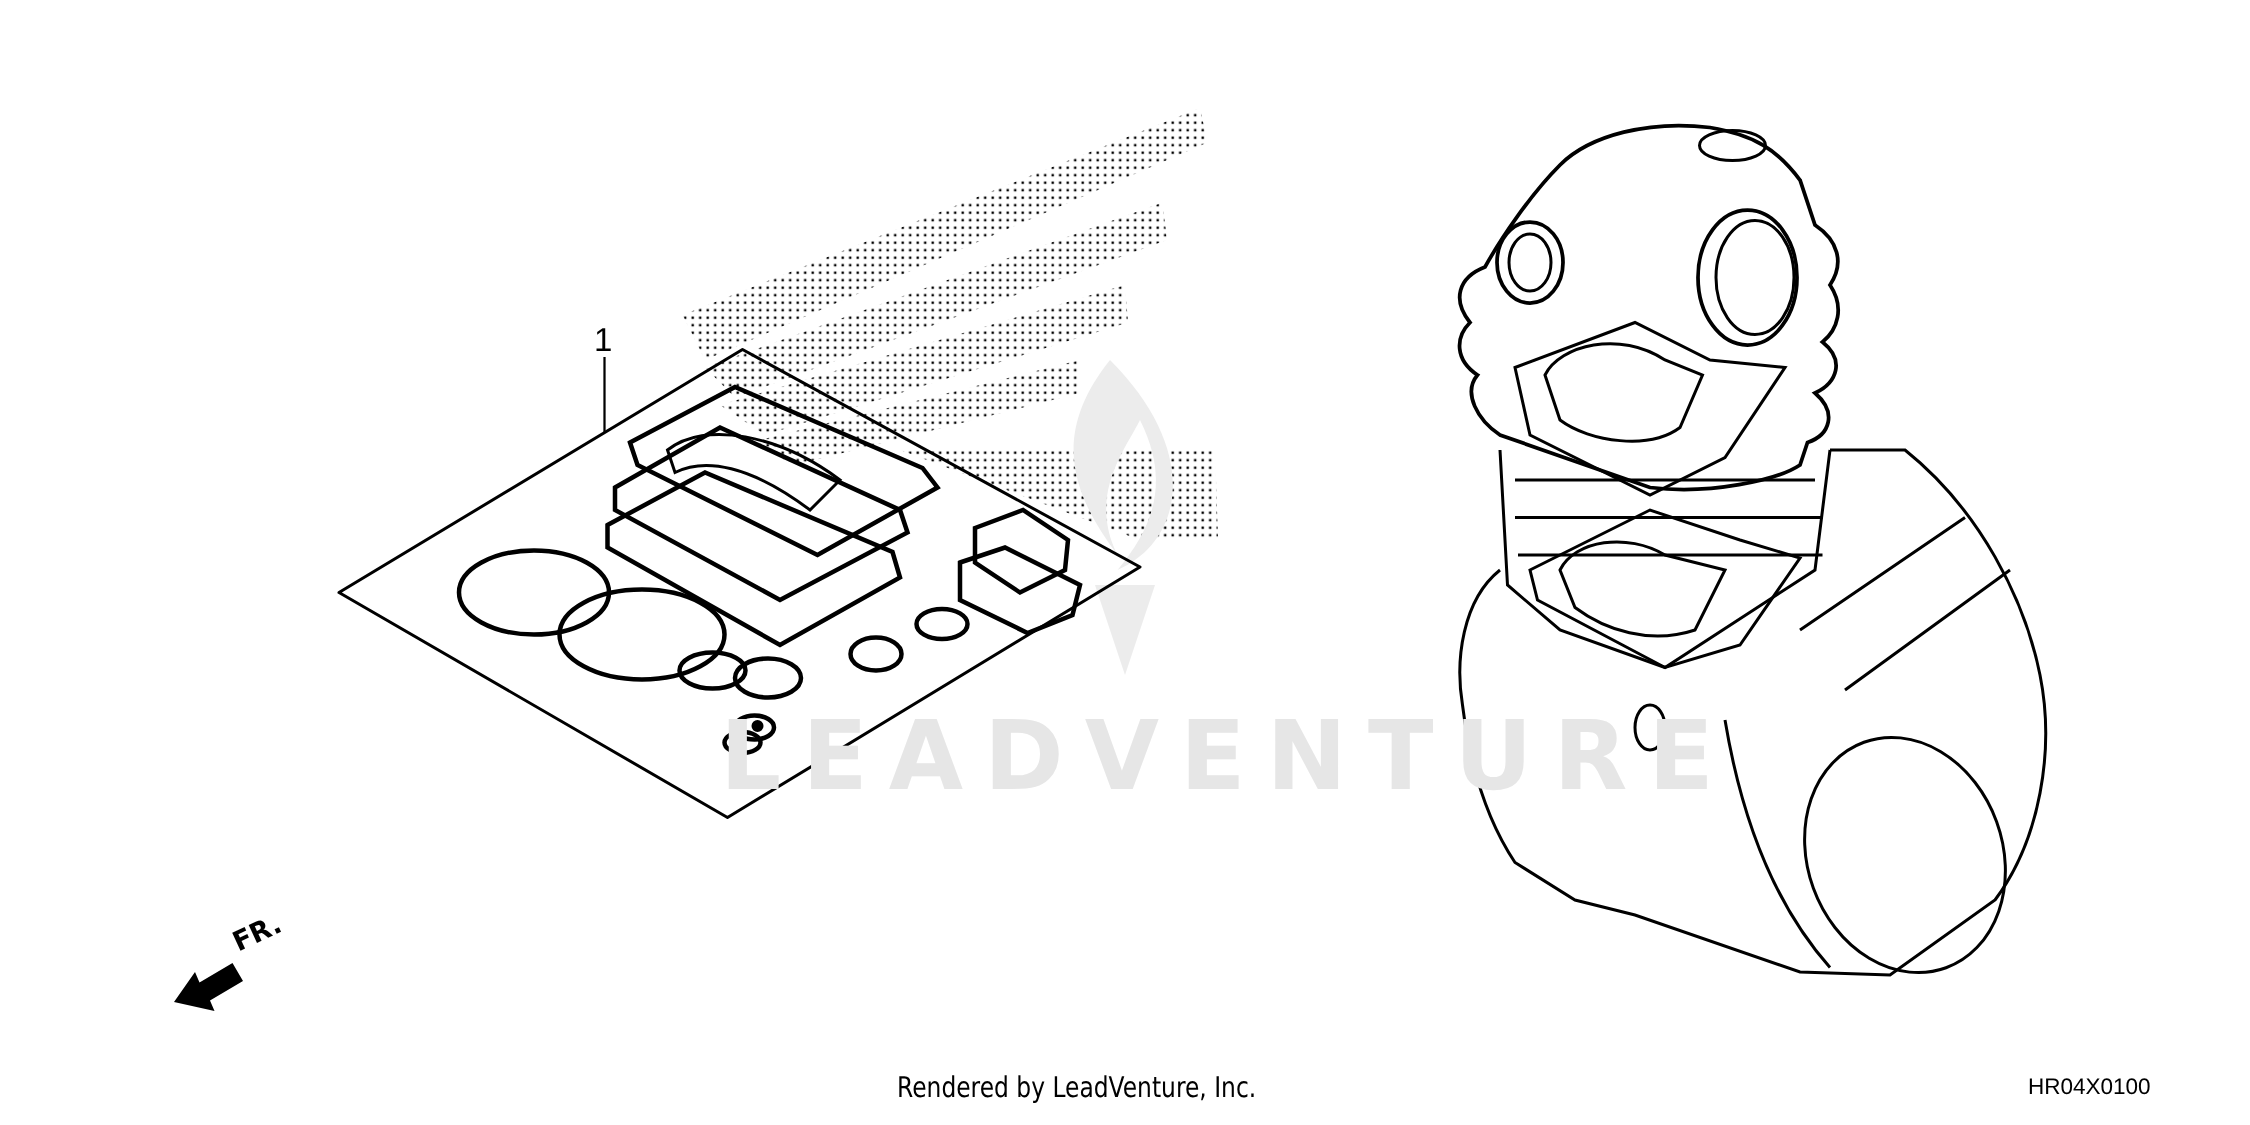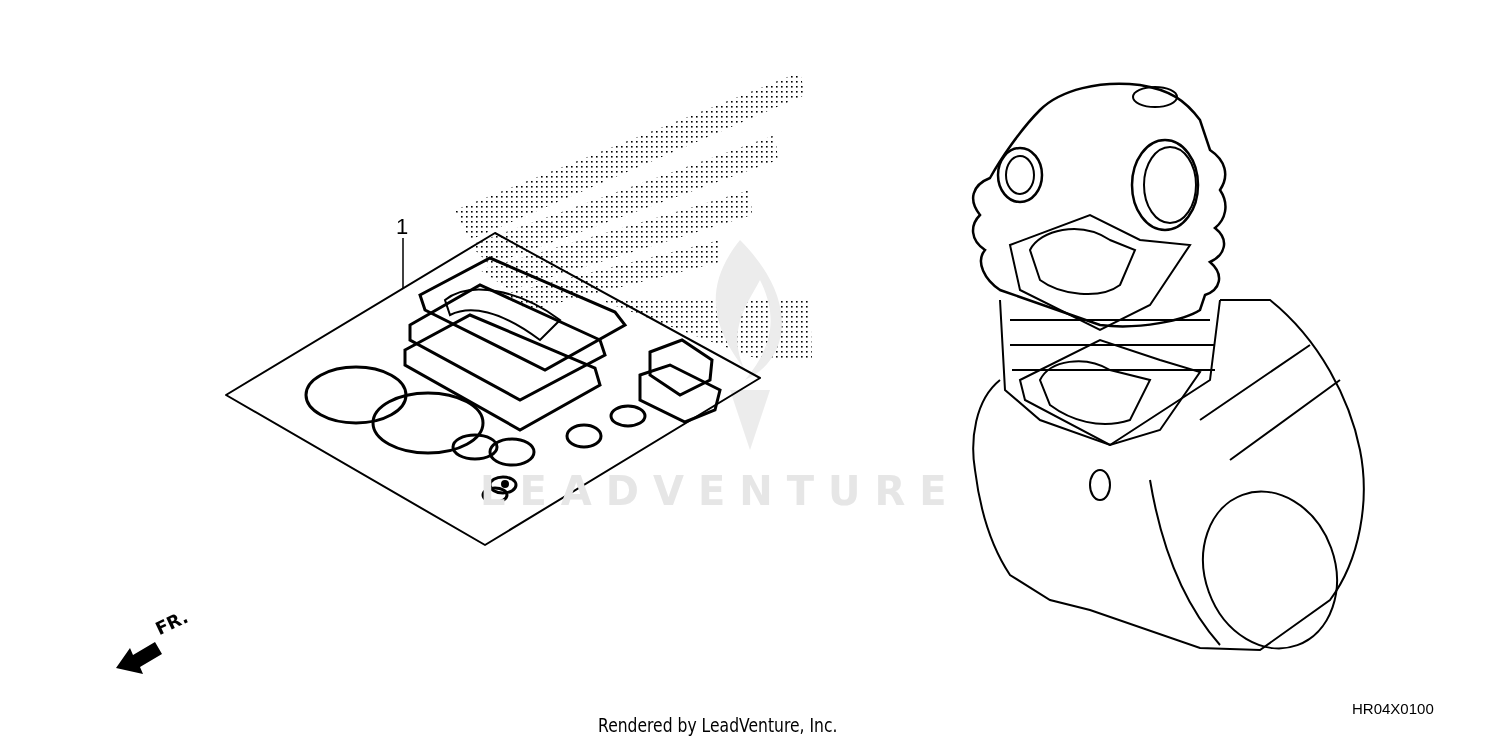--- a/index.html
+++ b/index.html
@@ -2,39 +2,39 @@
 <html><head>
 <meta charset="utf-8">
 <style>
   html, body { margin: 0; padding: 0; background: #ffffff; }
   body { width: 1500px; height: 750px; position: relative; overflow: hidden; font-family: "DejaVu Sans", sans-serif; }
   .stage { position: absolute; left: 0; top: 0; width: 1500px; height: 750px; }
   svg.art { position: absolute; left: 0; top: 0; }
   .watermark {
     position: absolute; left: 480px; top: 468px;
     font-family: "DejaVu Sans", sans-serif; font-weight: bold;
-    font-size: 40px; letter-spacing: 14px; color: #e6e6e6;
+    font-size: 64px; letter-spacing: 14px; color: #e6e6e6;
     white-space: nowrap;
   }
   .callout {
     position: absolute; left: 396px; top: 214px;
     font-family: "Liberation Sans", sans-serif; font-size: 22px; color: #000;
   }
   .fr-label {
     position: absolute; left: 152px; top: 620px;
     font-family: "DejaVu Sans", sans-serif; font-weight: bold; font-size: 18px;
     color: #000; transform: rotate(-25deg); transform-origin: left top;
   }
   .footer {
     position: absolute; left: 598px; top: 714px;
     font-family: "DejaVu Sans", sans-serif; font-size: 19px; color: #000;
     transform: scaleX(0.82); transform-origin: left top; white-space: nowrap;
   }
   .code {
-    position: absolute; left: 1352px; top: 700px;
+    position: absolute; left: 1352px; top: 716px;
     font-family: "Liberation Sans", sans-serif; font-size: 15px; color: #000;
   }
 </style>
 </head>
 <body>
 
 <div class="stage">
 
   <svg class="art" width="1500" height="750" viewBox="0 0 1500 750">
     <defs>

